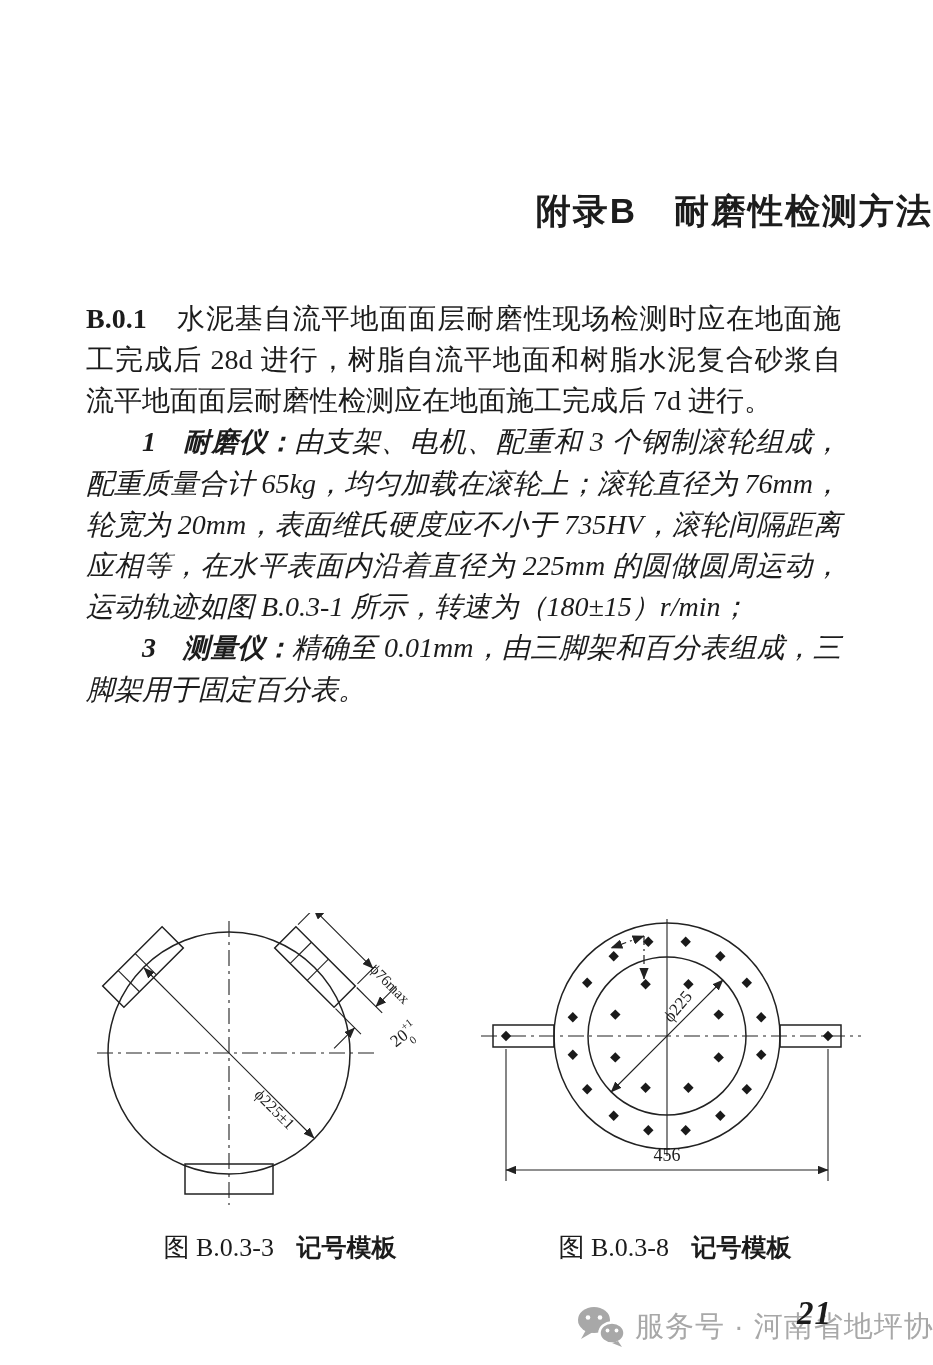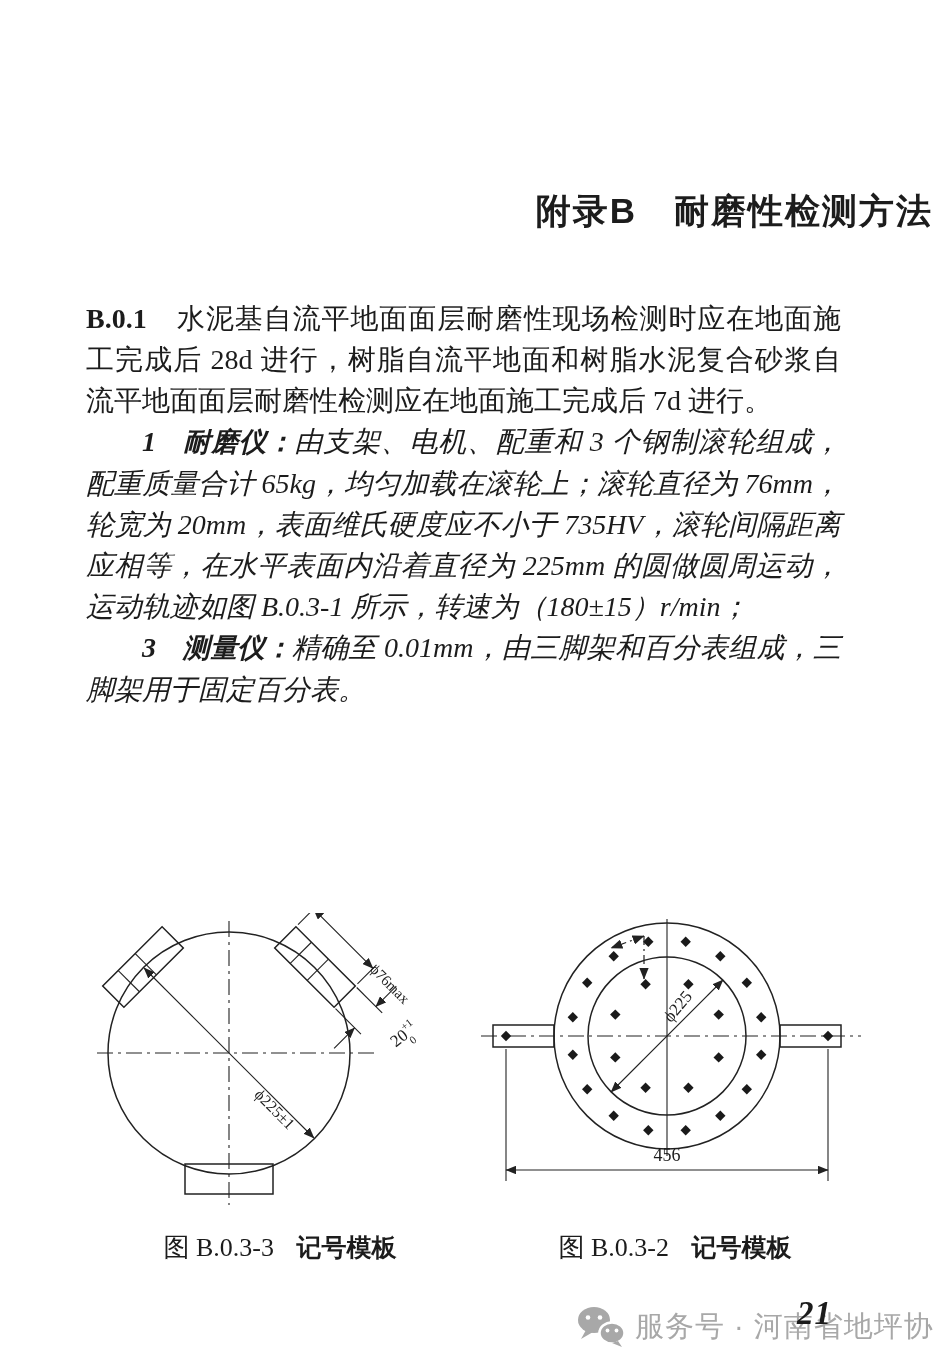--- a/index.html
+++ b/index.html
@@ -152,21 +152,21 @@
       <text transform="translate(207,99) rotate(-50)" text-anchor="middle" font-size="17">ϕ225</text>
 
       <line class="fig-thin" x1="31" y1="138" x2="31" y2="270"></line>
       <line class="fig-thin" x1="353" y1="138" x2="353" y2="270"></line>
       <line class="fig-thin" x1="31" y1="259" x2="353" y2="259" marker-start="url(#arr)" marker-end="url(#arr)"></line>
       <text x="192" y="250" text-anchor="middle" font-size="18">456</text>
     </svg>
   </div>
 
   <p class="caption" style="left:85px;width:390px;"><span>图 B.0.3-3</span><span class="cap-name hei">记号模板</span></p>
-  <p class="caption" style="left:475px;width:400px;"><span>图 B.0.3-2</span><span class="cap-name hei">记号模板</span></p>
+  <p class="caption" style="left:475px;width:400px;"><span>图 B.0.3-8</span><span class="cap-name hei">记号模板</span></p>
 
   <div class="page-num">21</div>
 
   <div class="watermark">
     <svg width="48" height="42" viewBox="0 0 48 42">
       <ellipse cx="17" cy="14" rx="16" ry="13" fill="#a8a8a8"></ellipse>
       <polygon points="9,24 4,33 16,26" fill="#a8a8a8"></polygon>
       <circle cx="11" cy="11.5" r="2.3" fill="#ffffff"></circle>
       <circle cx="23" cy="11.5" r="2.3" fill="#ffffff"></circle>
       <ellipse cx="35" cy="27" rx="12.5" ry="10.5" fill="#a8a8a8" stroke="#ffffff" stroke-width="2.5"></ellipse>

